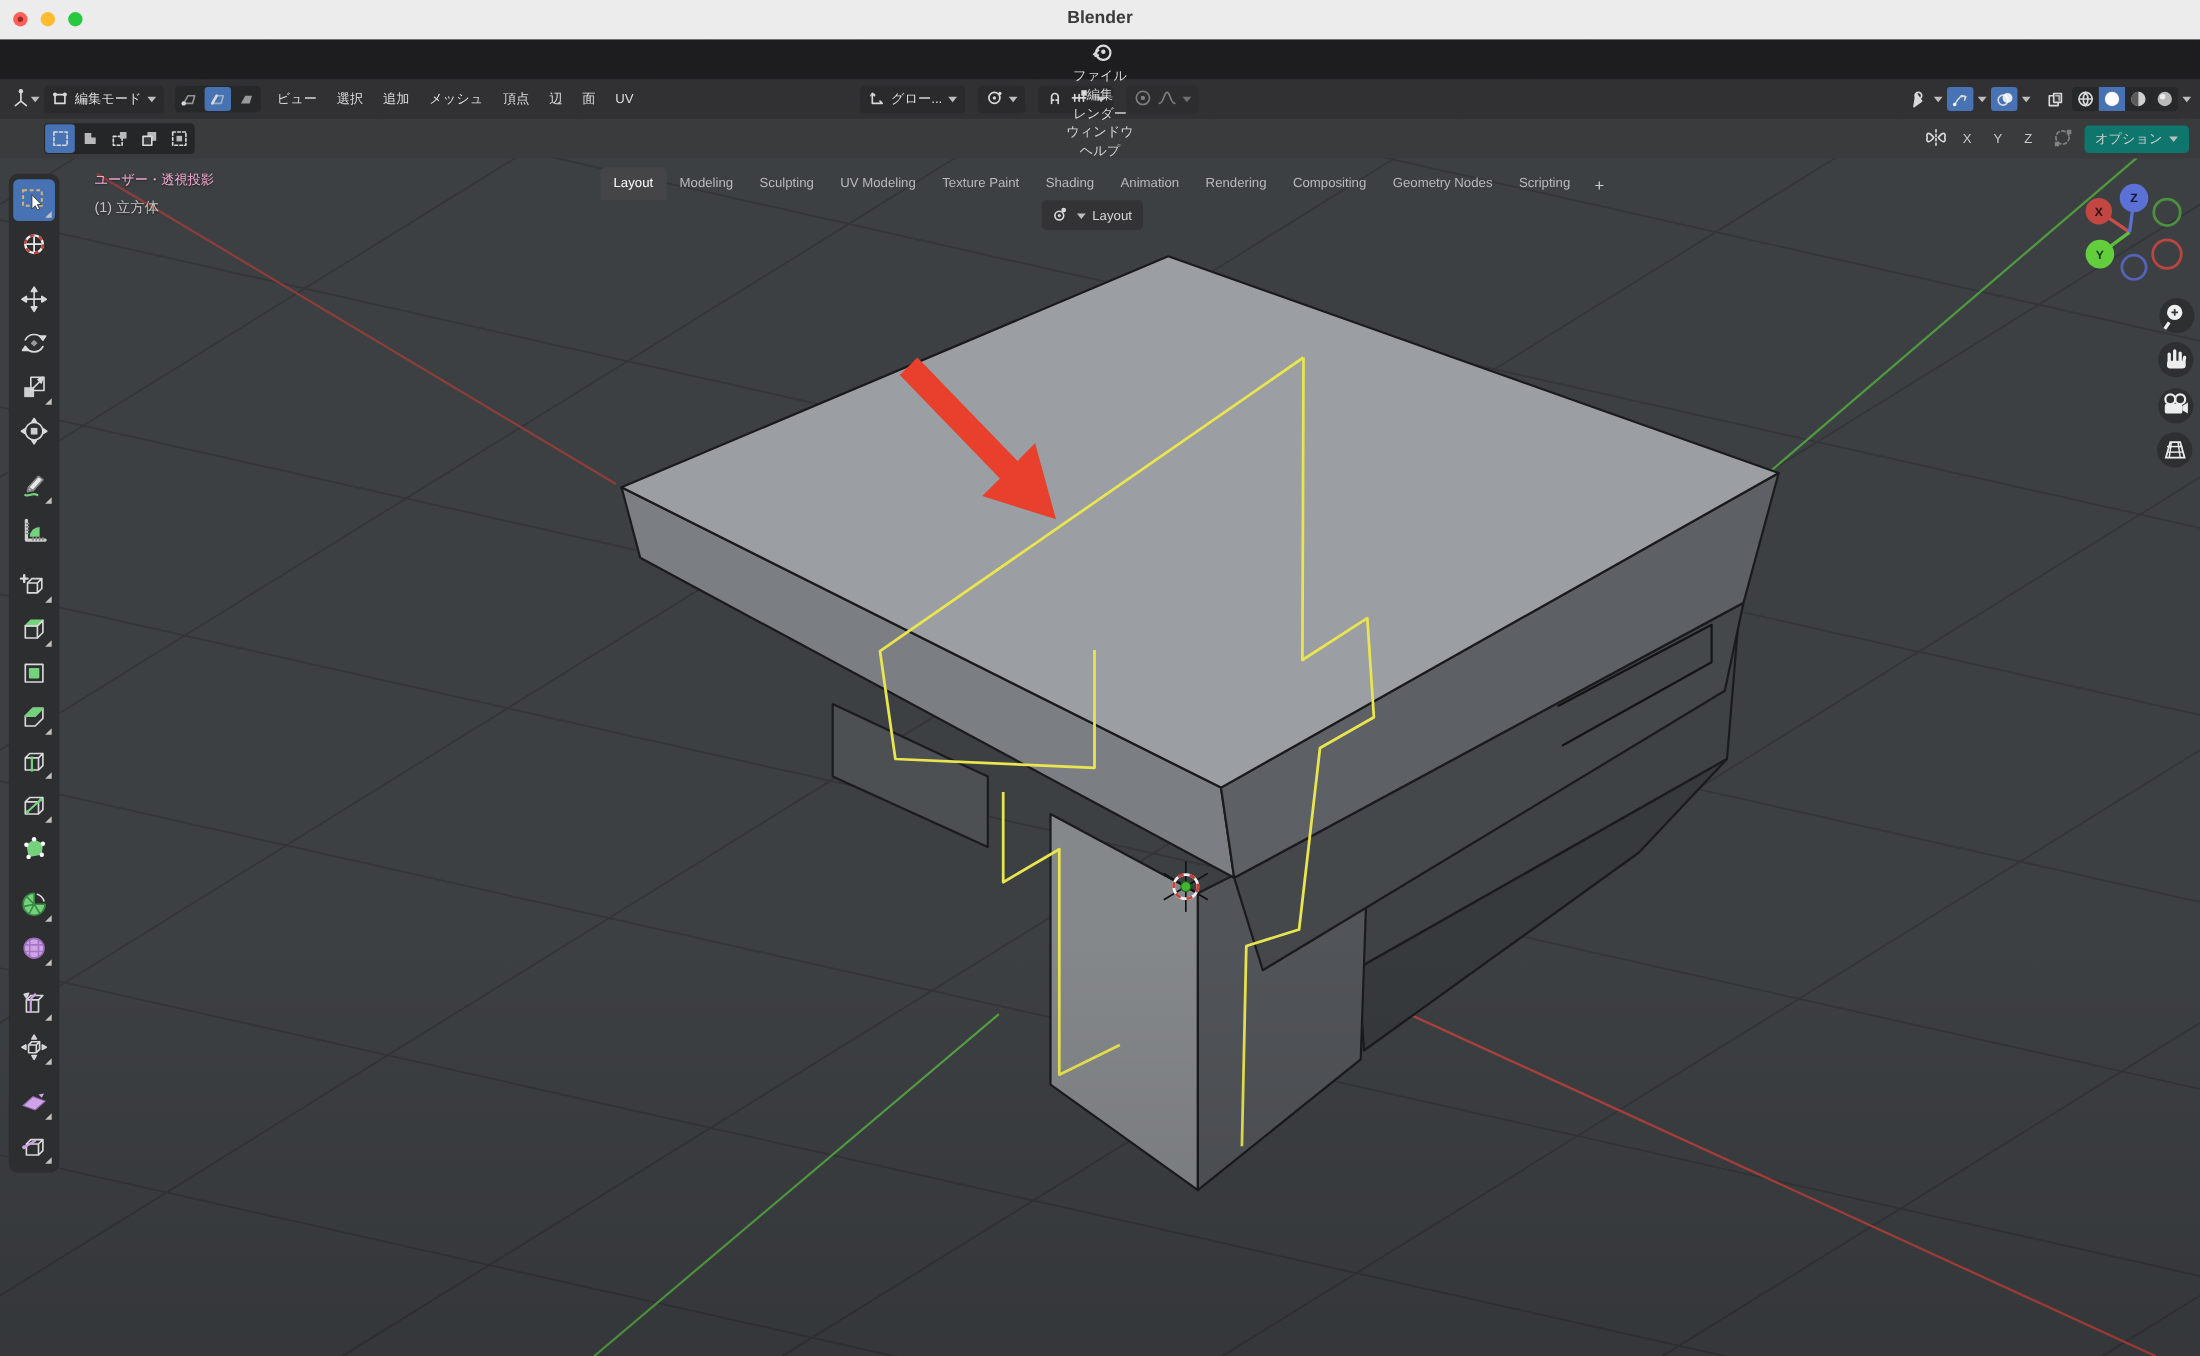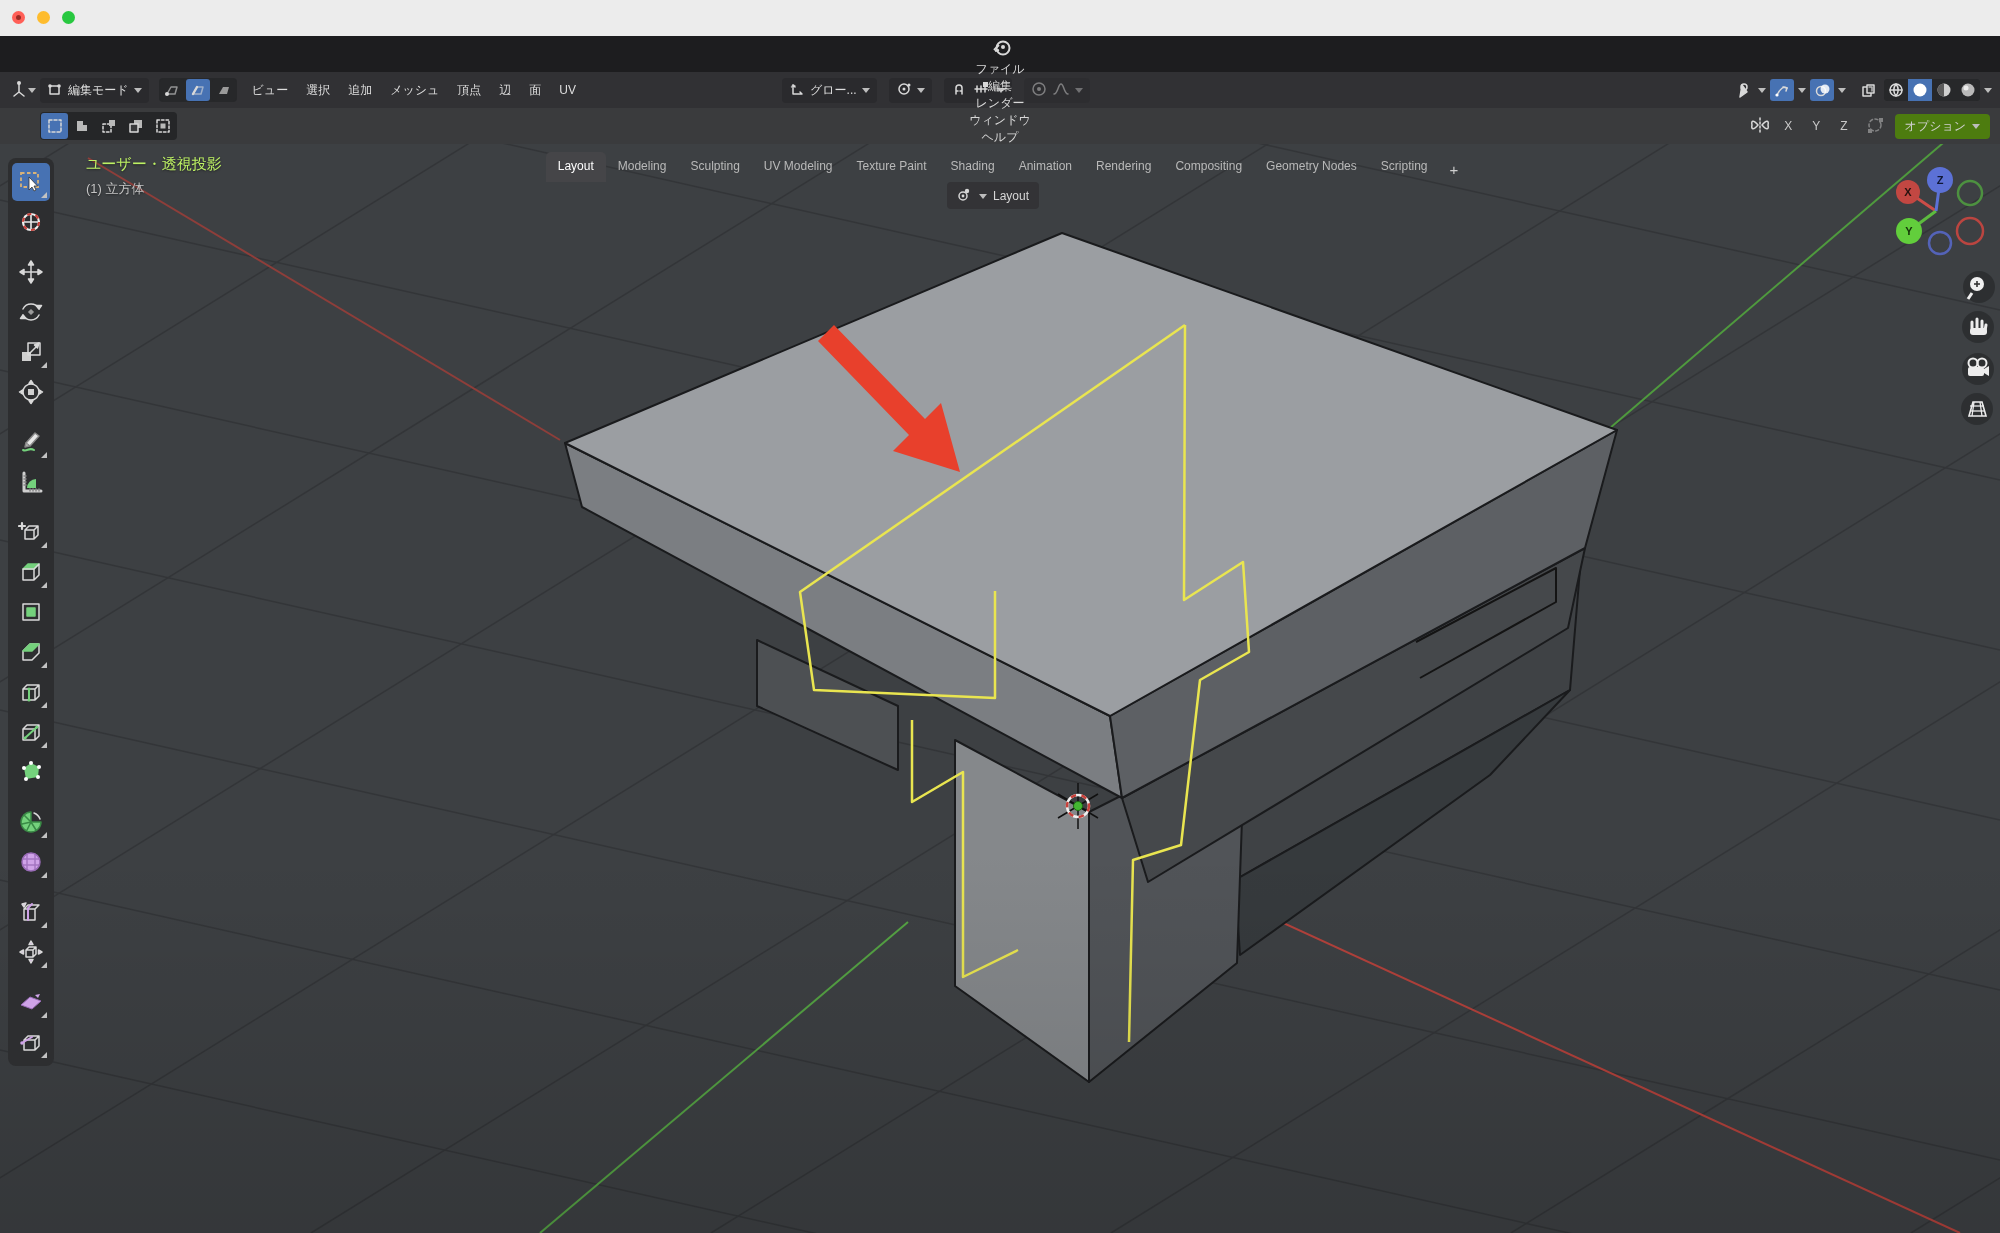--- a/index.html
+++ b/index.html
@@ -41,32 +41,32 @@
   .shadegrp .btn3{border-radius:0;background:#27282a;}
   .shadegrp .btn3.active{background:#4772b3;}
   
   .toolrow{position:absolute;top:108px;left:0;width:100%;height:36px;background:#3a3b3d;z-index:38;
            display:flex;align-items:center;color:#cfcfcf;font-size:12px;}
   .selstrip{position:absolute;left:40px;top:4px;display:flex;background:#252628;border-radius:4px;padding:1px;}
   .selstrip .sb{width:27px;height:26px;border-radius:3px;display:flex;align-items:center;justify-content:center;}
   .selstrip .sb.active{background:#4772b3;}
   .tr-right{position:absolute;right:10px;display:flex;align-items:center;gap:6px;}
   .axisbtn{padding:3px 7px;border-radius:3px;color:#c9c9c9;}
-  .optpill{display:flex;align-items:center;gap:6px;padding:4px 10px;background:#4d7c0f;border-radius:4px;}
+  .optpill{display:flex;align-items:center;gap:6px;padding:4px 10px;background:#0f766e;border-radius:4px;}
   
   .toolbar{position:absolute;left:8px;top:158px;width:46px;background:#2d2e30;border-radius:8px;
            padding:4px 0;z-index:30;display:flex;flex-direction:column;align-items:center;}
   .tool{position:relative;width:38px;height:38px;border-radius:5px;margin:1px 0;
         display:flex;align-items:center;justify-content:center;}
   .tool.active{background:#4772b3;}
   .tool.gap{margin-top:11px;}
   .tri{position:absolute;right:3px;bottom:3px;width:0;height:0;
        border-left:6px solid transparent;border-bottom:6px solid #c2c2c2;}
   
-  .vp-overlay-text{position:absolute;left:86px;z-index:20;color:#bef264;font-size:15px;text-shadow:0 1px 2px rgba(0,0,0,.5);}
+  .vp-overlay-text{position:absolute;left:86px;z-index:20;color:#f9a8d4;font-size:12px;text-shadow:0 1px 2px rgba(0,0,0,.5);}
   svg text{font-family:"Liberation Sans","DejaVu Sans",sans-serif;}
   .ic{stroke:#d9d9d9;fill:none;stroke-width:1.5;stroke-linecap:round;stroke-linejoin:round;}
 </style>
 </head>
 <body>
 
 <div id="app">
 
   <svg width="2000" height="1233" viewBox="0 0 2000 1233" style="position:absolute;top:0;left:0;">
     <defs>
@@ -191,20 +191,21 @@
     <rect x="0" y="850" width="2000" height="383" fill="url(#vign)" pointer-events="none"></rect>
   </svg>
 
   <div class="vp-overlay-text" style="top:155px;">ユーザー・透視投影</div>
   <div class="vp-overlay-text" style="top:180px;font-size:13px;color:#c4c4c4;">(1) 立方体</div>
 
   <div class="titlebar">
     <div class="tl red"></div>
     <div class="tl yel"></div>
     <div class="tl grn"></div>
+    <div class="wtitle">Blender</div>
   </div>
 
   <div class="menubar">
     <span style="margin:0 6px 0 10px;">
       <svg width="22" height="22" viewBox="0 0 22 22">
           <circle cx="12" cy="12" r="6.5" fill="none" stroke="#d9d9d9" stroke-width="2"></circle>
           <circle cx="12" cy="11" r="2" fill="#d9d9d9"></circle>
           <path d="M3,14 L8,9" stroke="#d9d9d9" stroke-width="2" fill="none"></path>
           <path d="M4,15 l4,-1" stroke="#d9d9d9" stroke-width="2" fill="none"></path>
         </svg>

